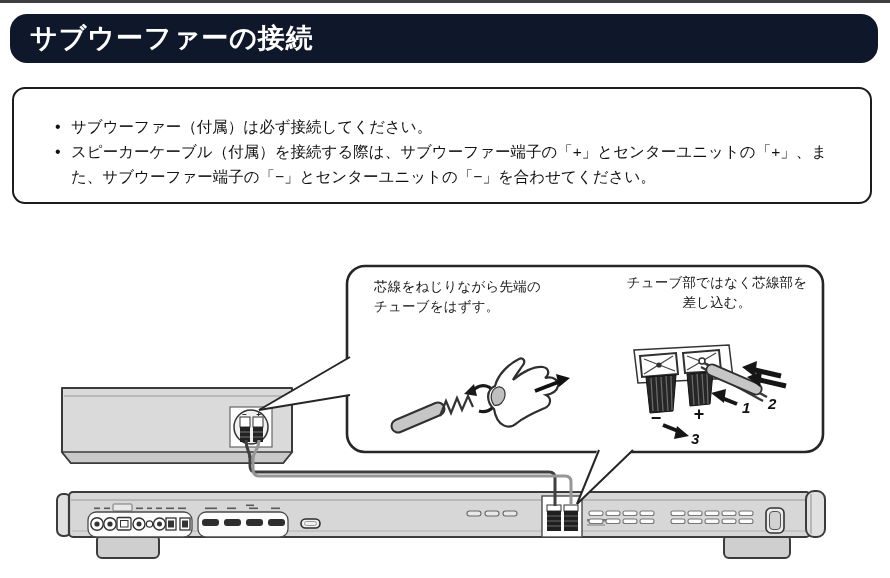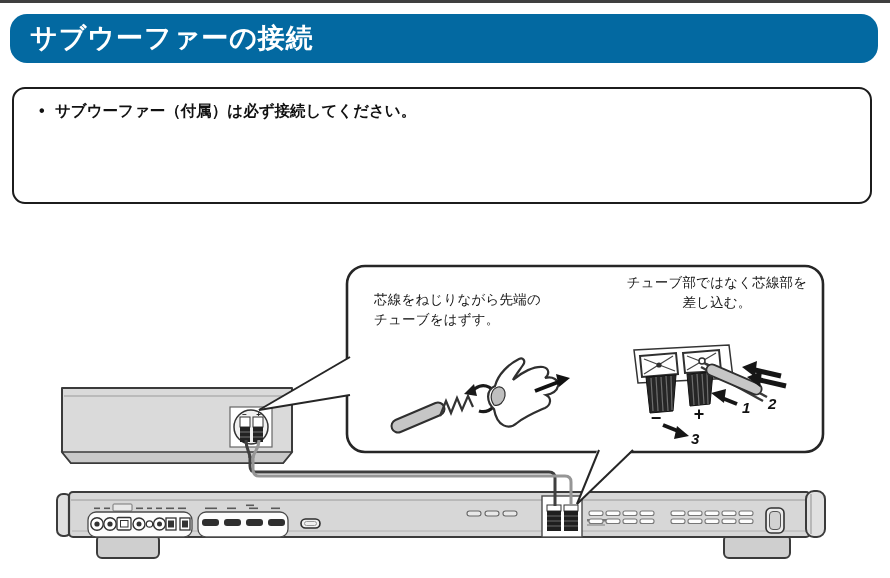--- a/index.html
+++ b/index.html
@@ -3,58 +3,59 @@
 <meta charset="utf-8">
 <style>
   html,body{margin:0;padding:0;}
   body{
     width:890px;height:578px;position:relative;background:#ffffff;overflow:hidden;
     font-family:"Liberation Sans","DejaVu Sans",sans-serif;color:#1a1a1a;
   }
   .top-rule{position:absolute;left:0;top:0;width:890px;height:3px;background:#3f3f3f;}
   .header-bar{
     position:absolute;left:10px;top:14px;width:868px;height:49px;
-    background:#0369a1;border-radius:17px;
+    background:#0f172a;border-radius:17px;
   }
   .header-title{
     padding-left:20px;line-height:49px;font-size:27px;font-weight:bold;color:#ffffff;
     letter-spacing:1px;
   }
   .notes-box{
     position:absolute;left:12px;top:87px;width:860px;height:117px;
     border:2px solid #1c1c1c;border-radius:13px;box-sizing:border-box;
     padding:9px 20px 0 24px;
   }
-  .notes-list{margin:0;padding:0;list-style:none;font-weight:bold;}
+  .notes-list{margin:16px;padding:0;list-style:none;}
   .notes-list li{
     position:relative;padding-left:17px;font-size:15.5px;line-height:25px;color:#111;
   }
   .notes-list li::before{
     content:"\2022";position:absolute;left:1px;top:0;font-size:16px;color:#111;
   }
   .diagram-svg{position:absolute;left:0;top:0;width:890px;height:578px;}
   .callout-tip{
     position:absolute;font-size:13.5px;line-height:1.45;color:#161616;
     white-space:pre-line;letter-spacing:0.2px;
   }
-  .tip-twist{left:374px;top:290px;width:215px;}
+  .tip-twist{left:374px;top:277px;width:215px;}
   .tip-insert{left:622px;top:273px;width:190px;text-align:center;}
 </style>
 </head>
 <body>
 
 <div class="top-rule"></div>
 
 <div class="header-bar">
   <div class="header-title">サブウーファーの接続</div>
 </div>
 
 <div class="notes-box">
   <ul class="notes-list">
     <li>サブウーファー（付属）は必ず接続してください。</li>
+    <li>スピーカーケーブル（付属）を接続する際は、サブウーファー端子の「+」とセンターユニットの「+」、また、サブウーファー端子の「−」とセンターユニットの「−」を合わせてください。</li>
   </ul>
 </div>
 
 <svg class="diagram-svg" viewBox="0 0 890 578">
 
   <g>
     <path d="M62,388 H292 V452 L283,463 H71 L62,452 Z" fill="#dadada" stroke="#3b3b3b" stroke-width="2" stroke-linejoin="round"></path>
     <polygon points="62,452 292,452 283,463 71,463" fill="#c9c9c9" stroke="#3b3b3b" stroke-width="1.3"></polygon>
     <line x1="64" y1="396" x2="290" y2="396" stroke="#9a9a9a" stroke-width="1"></line>
     <g>

